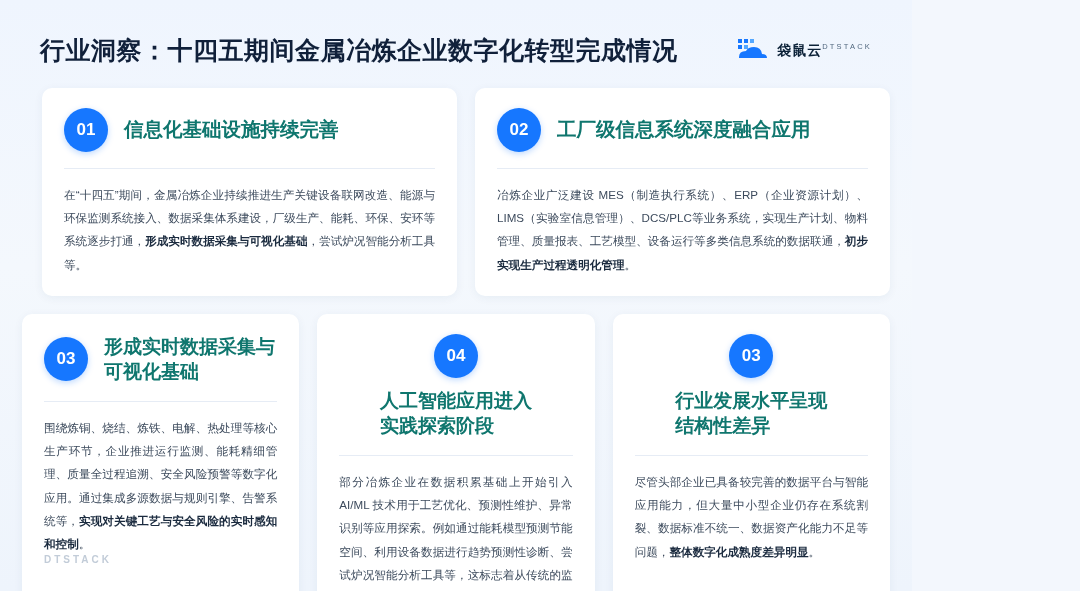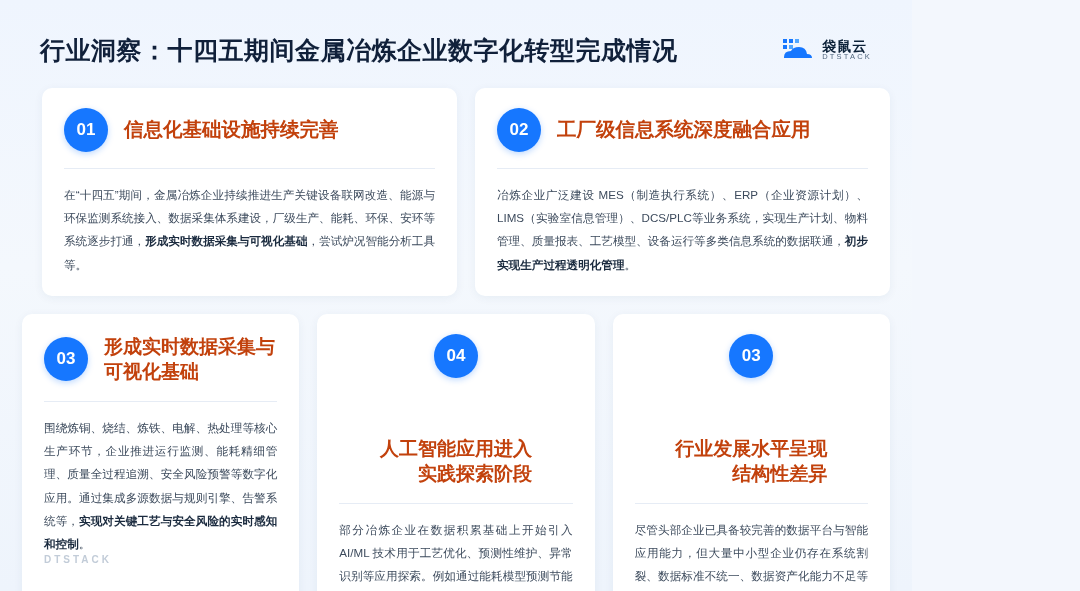--- a/index.html
+++ b/index.html
@@ -29,21 +29,21 @@
     font-weight: 700;
     color: #10203a;
     letter-spacing: 0.5px;
   }
   .brand {
     display: flex;
     align-items: center;
     gap: 8px;
   }
   .brand-mark { display: block; }
-  .brand-text { display: flex; flex-direction: column; line-height: 1.05; }
+  .brand-text { display: flex; flex-direction: row; line-height: 1.05; }
   .brand-cn {
     font-size: 14px; font-weight: 700; color: #0b2138;
     letter-spacing: 1px;
   }
   .brand-en {
     font-size: 7.5px; color: #52687f; letter-spacing: 2.2px;
   }
   
   .row { display: flex; gap: 18px; padding: 0 22px; }
   .row-1 { margin-top: 10px; margin-left: 20px; }
@@ -72,26 +72,26 @@
     display: flex;
     align-items: center;
     justify-content: center;
     flex: 0 0 auto;
     box-shadow: 0 2px 6px rgba(22, 119, 255, 0.28);
   }
   .card-title {
     font-family: "Liberation Serif", serif;
     font-size: 19px;
     font-weight: 700;
-    color: #c2410c;
+    color: #0f766e;
     line-height: 1.35;
   }
   .row-1 .card-title { font-size: 19.5px; }
   .row-2 .card-title { font-size: 19px; }
-  .card-title.center { text-align: right; margin-top: 48px; }
+  .card-title.center { text-align: left; }
   .divider {
     height: 1px;
     background: #e6ecf5;
     margin: 16px 0 14px 0;
   }
   .card-body {
     font-size: 11.6px;
     line-height: 2.0;
     color: #3c4a5c;
     text-align: justify;

